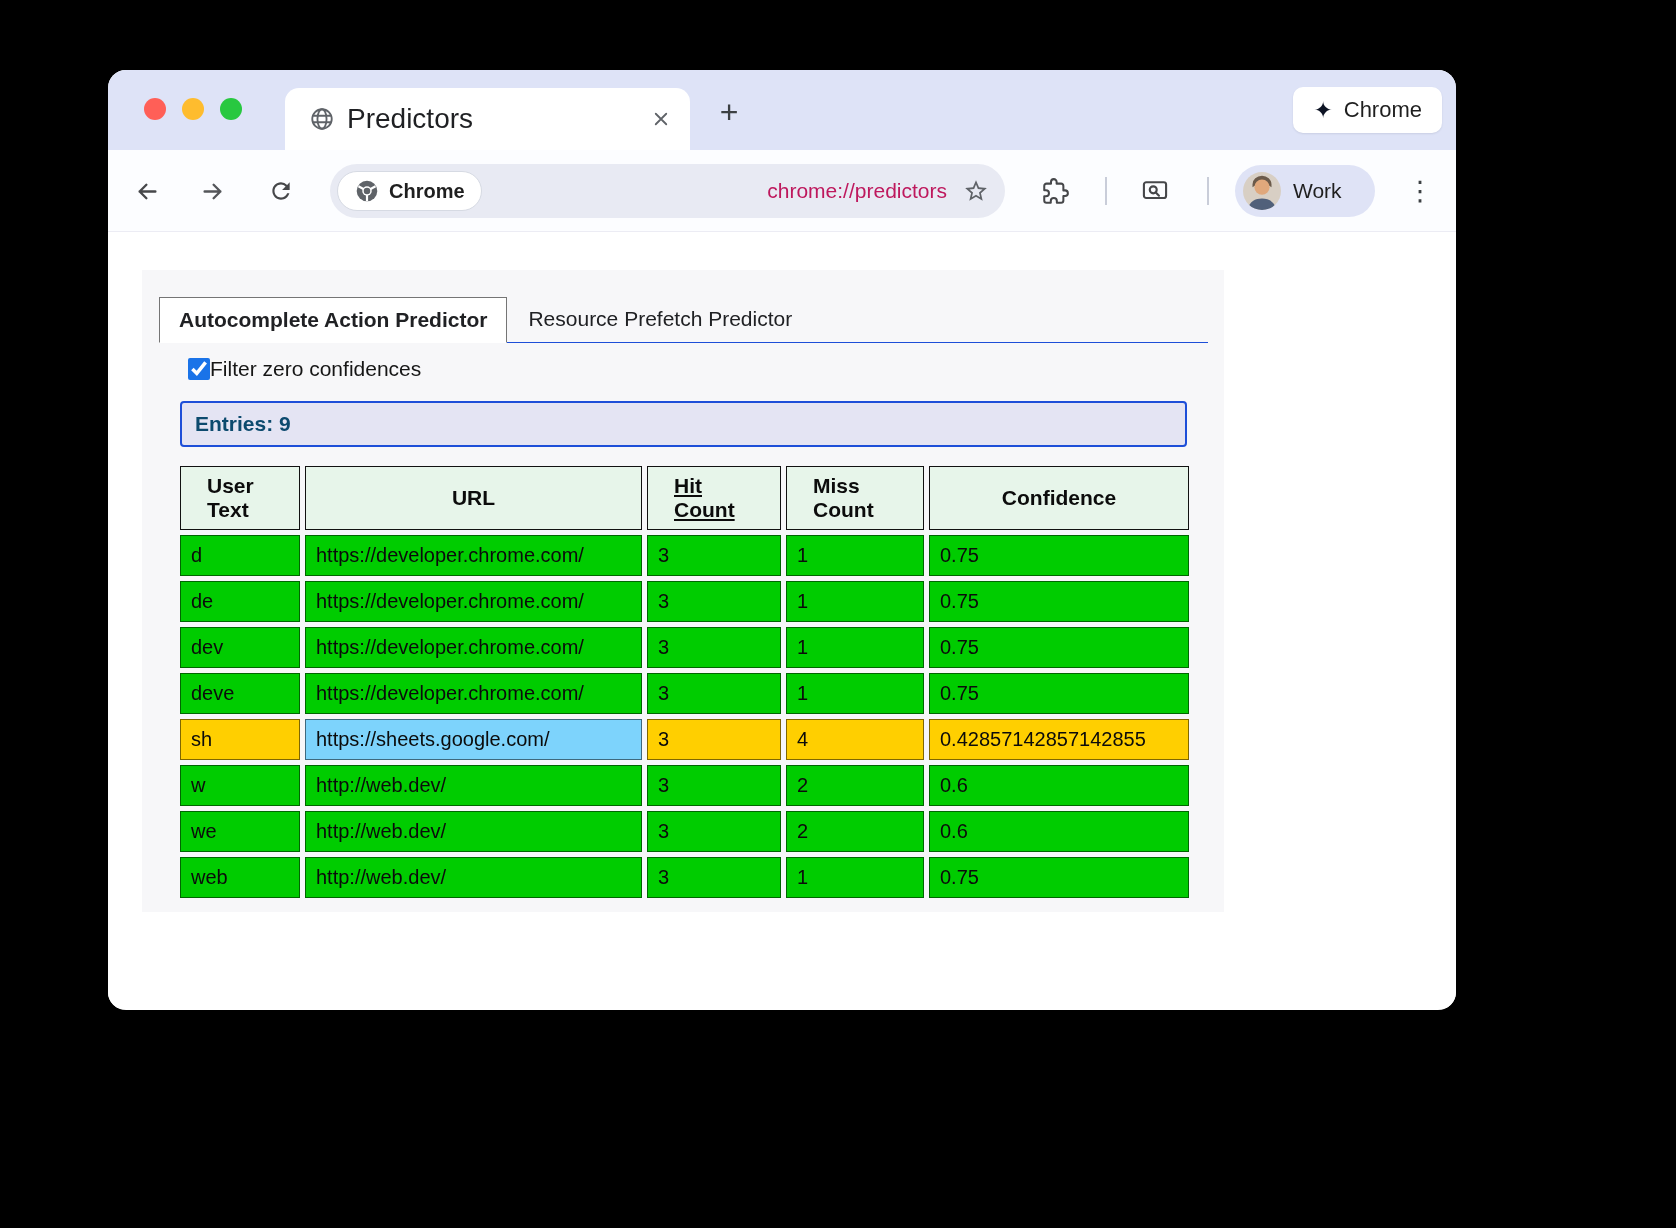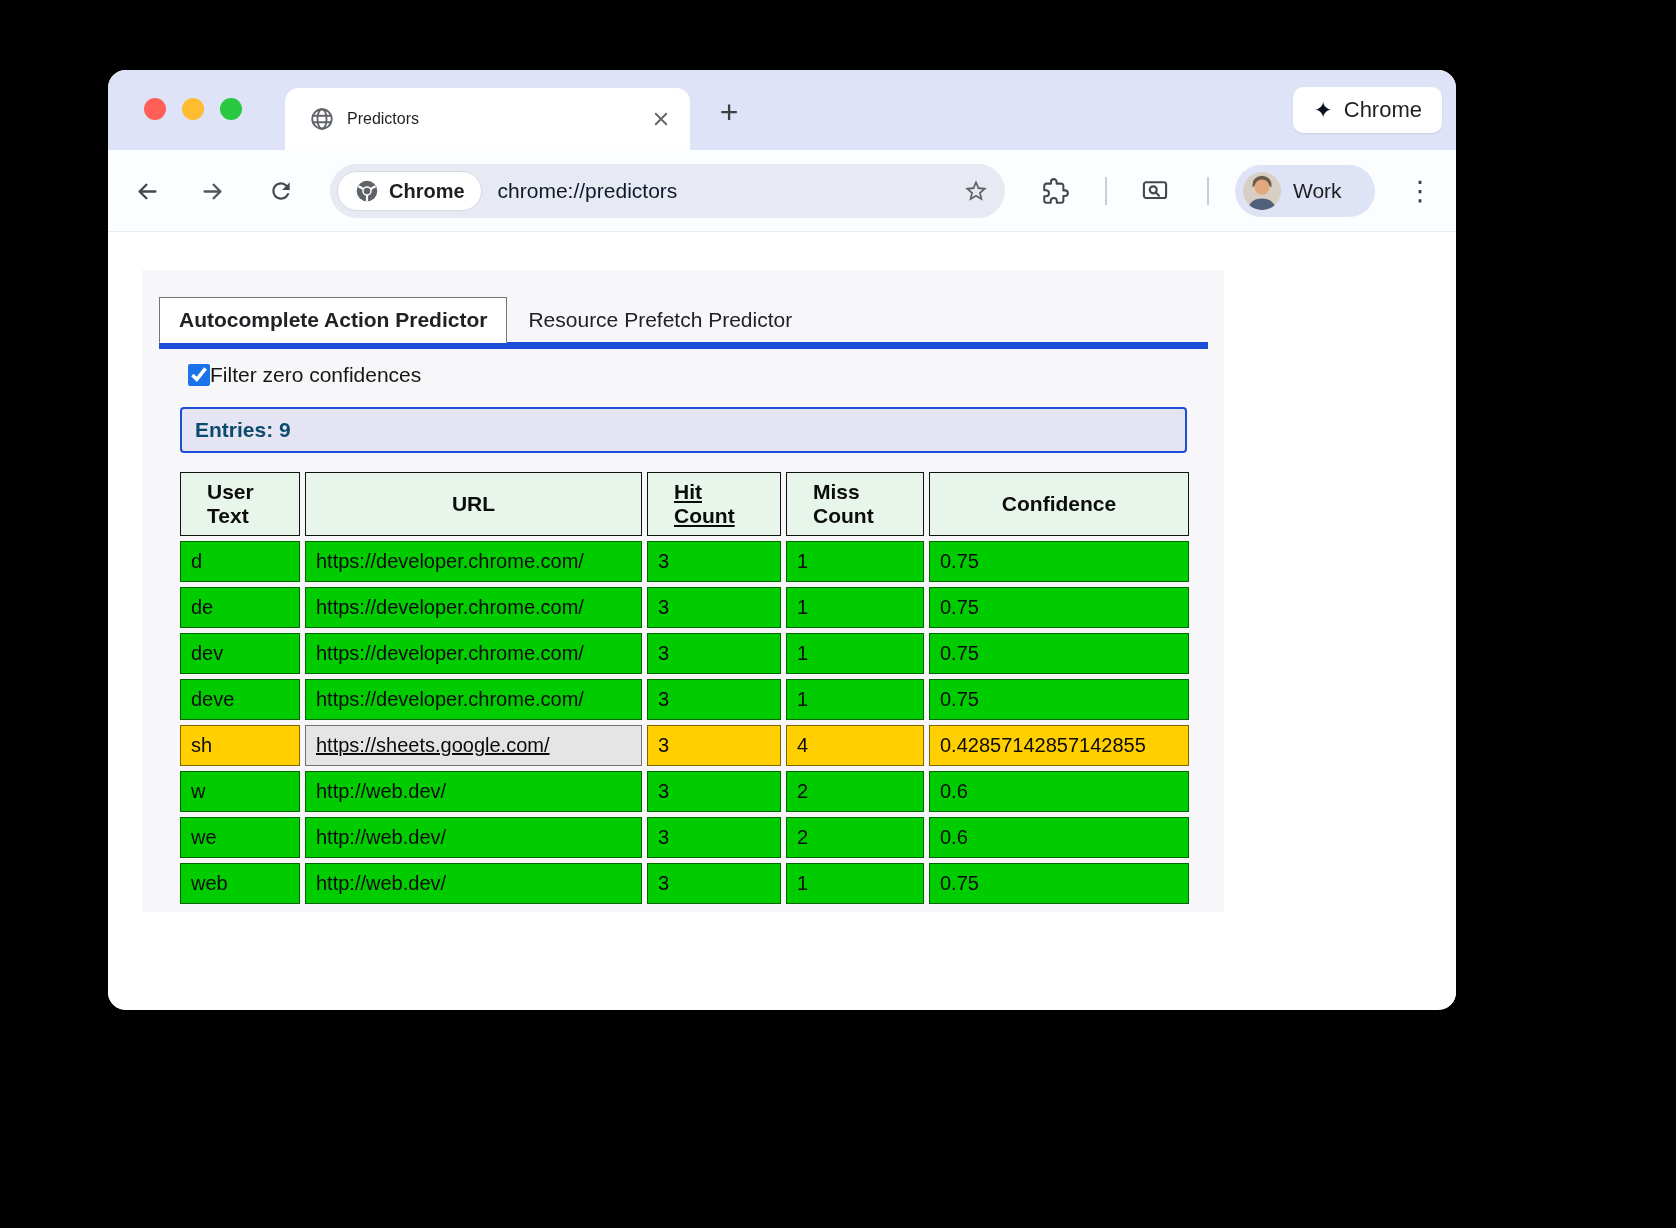--- a/index.html
+++ b/index.html
@@ -17,21 +17,21 @@
   .lights { position:absolute; left:36px; top:28px; display:flex; gap:16px; }
   .light { width:22px; height:22px; border-radius:50%; display:block; }
   .light.red { background:#ff5f57; }
   .light.yellow { background:#febc2e; }
   .light.green { background:#28c840; }
   .tab {
     position:absolute; left:177px; top:18px; width:405px; height:62px;
     background:#fff; border-radius:14px 14px 0 0; display:flex; align-items:center;
     padding:0 14px 0 24px;
   }
-  .tab-title { font-size:16px; color:#1f2023; margin-left:12px; white-space:nowrap; }
+  .tab-title { font-size:28px; color:#1f2023; margin-left:12px; white-space:nowrap; }
   .tab-close { margin-left:auto; width:30px; height:30px; border-radius:50%;
     display:flex; align-items:center; justify-content:center; cursor:pointer; color:#5f6368; }
   .newtab {
     position:absolute; left:601px; top:22px; width:40px; height:40px; border-radius:50%;
     display:flex; align-items:center; justify-content:center; font-size:32px; font-weight:300;
     color:#3c4043; cursor:pointer;
   }
   .gemini {
     position:absolute; right:14px; top:17px; height:46px; background:#fff; border-radius:10px;
     display:flex; align-items:center; gap:11px; padding:0 20px; font-size:22px; color:#1f1f1f;
@@ -52,35 +52,35 @@
   .s1 { left:997px; } .s2 { left:1099px; }
   .omnibox {
     position:absolute; left:222px; top:14px; width:675px; height:54px; border-radius:27px;
     background:#e8eaf3; display:flex; align-items:center; gap:16px; padding:0 16px 0 7px; cursor:text;
   }
   .chrome-chip {
     height:40px; border-radius:20px; background:#fff; border:1px solid #d6dae3;
     display:flex; align-items:center; gap:9px; padding:0 16px; font-size:20px; font-weight:600;
     color:#1f1f1f; cursor:pointer; flex:none;
   }
-  .url { font-size:21px; color:#0f172a; flex:1; white-space:nowrap; }
+  .url { font-size:21px; color:#be185d; flex:1; white-space:nowrap;text-align:right; }
   .star { display:flex; cursor:pointer; }
   .profile {
     position:absolute; left:1127px; top:15px; width:140px; height:52px; border-radius:26px;
     background:#dfe3f6; display:flex; align-items:center; gap:12px; padding:0 8px;
     font-size:21px; color:#1f1f1f; cursor:pointer;
   }
   .avatar { width:38px; height:38px; border-radius:50%; overflow:hidden; display:block; flex:none; }
   
   .pagearea { position:relative; height:776px; background:#fff; }
   .content {
     position:absolute; left:34px; top:38px; width:1082px; height:642px;
     background:#f7f7f9; padding:27px 16px 0 17px; overflow:hidden; color:#161616;
   }
-  .tabsrow { display:flex; align-items:flex-end; border-bottom:7px solid #1d4ed8; }
+  .tabsrow { display:flex; border-bottom:1px solid #1d4ed8; }
   .ptab { font-size:21px; padding:10px 21px; color:#202124; cursor:pointer; white-space:nowrap; }
   .ptab.active {
     font-weight:700; background:#fff; border:1px solid #757575; border-bottom:1px solid #fff;
     margin-bottom:-1px; padding:10px 19px;
   }
   .filter { margin:14px 0 0 29px; display:flex; align-items:center; font-size:21px; }
   .filter input { width:22px; height:22px; accent-color:#1a73e8; margin:0; cursor:pointer; }
   .entries {
     margin:20px 0 0 21px; width:1007px; background:#e4e4f3; border:2px solid #1d4ed8;
     border-radius:4px; padding:9px 13px; font-weight:700; font-size:21px; color:#0c4a6e;
@@ -250,21 +250,21 @@
             </tr>
             <tr>
               <td style="background: rgb(0, 204, 0);">deve</td>
               <td style="background: rgb(0, 204, 0);">https://developer.chrome.com/</td>
               <td style="background: rgb(0, 204, 0);">3</td>
               <td style="background: rgb(0, 204, 0);">1</td>
               <td style="background: rgb(0, 204, 0);">0.75</td>
             </tr>
             <tr>
               <td style="background: rgb(255, 207, 0);">sh</td>
-              <td style="background: #e5e5e5; text-decoration: underline;">https://sheets.google.com/</td>
+              <td style="background: #7dd3fc;">https://sheets.google.com/</td>
               <td style="background: rgb(255, 207, 0);">3</td>
               <td style="background: rgb(255, 207, 0);">4</td>
               <td style="background: rgb(255, 207, 0);">0.42857142857142855</td>
             </tr>
             <tr>
               <td style="background: rgb(0, 204, 0);">w</td>
               <td style="background: rgb(0, 204, 0);">http://web.dev/</td>
               <td style="background: rgb(0, 204, 0);">3</td>
               <td style="background: rgb(0, 204, 0);">2</td>
               <td style="background: rgb(0, 204, 0);">0.6</td>

